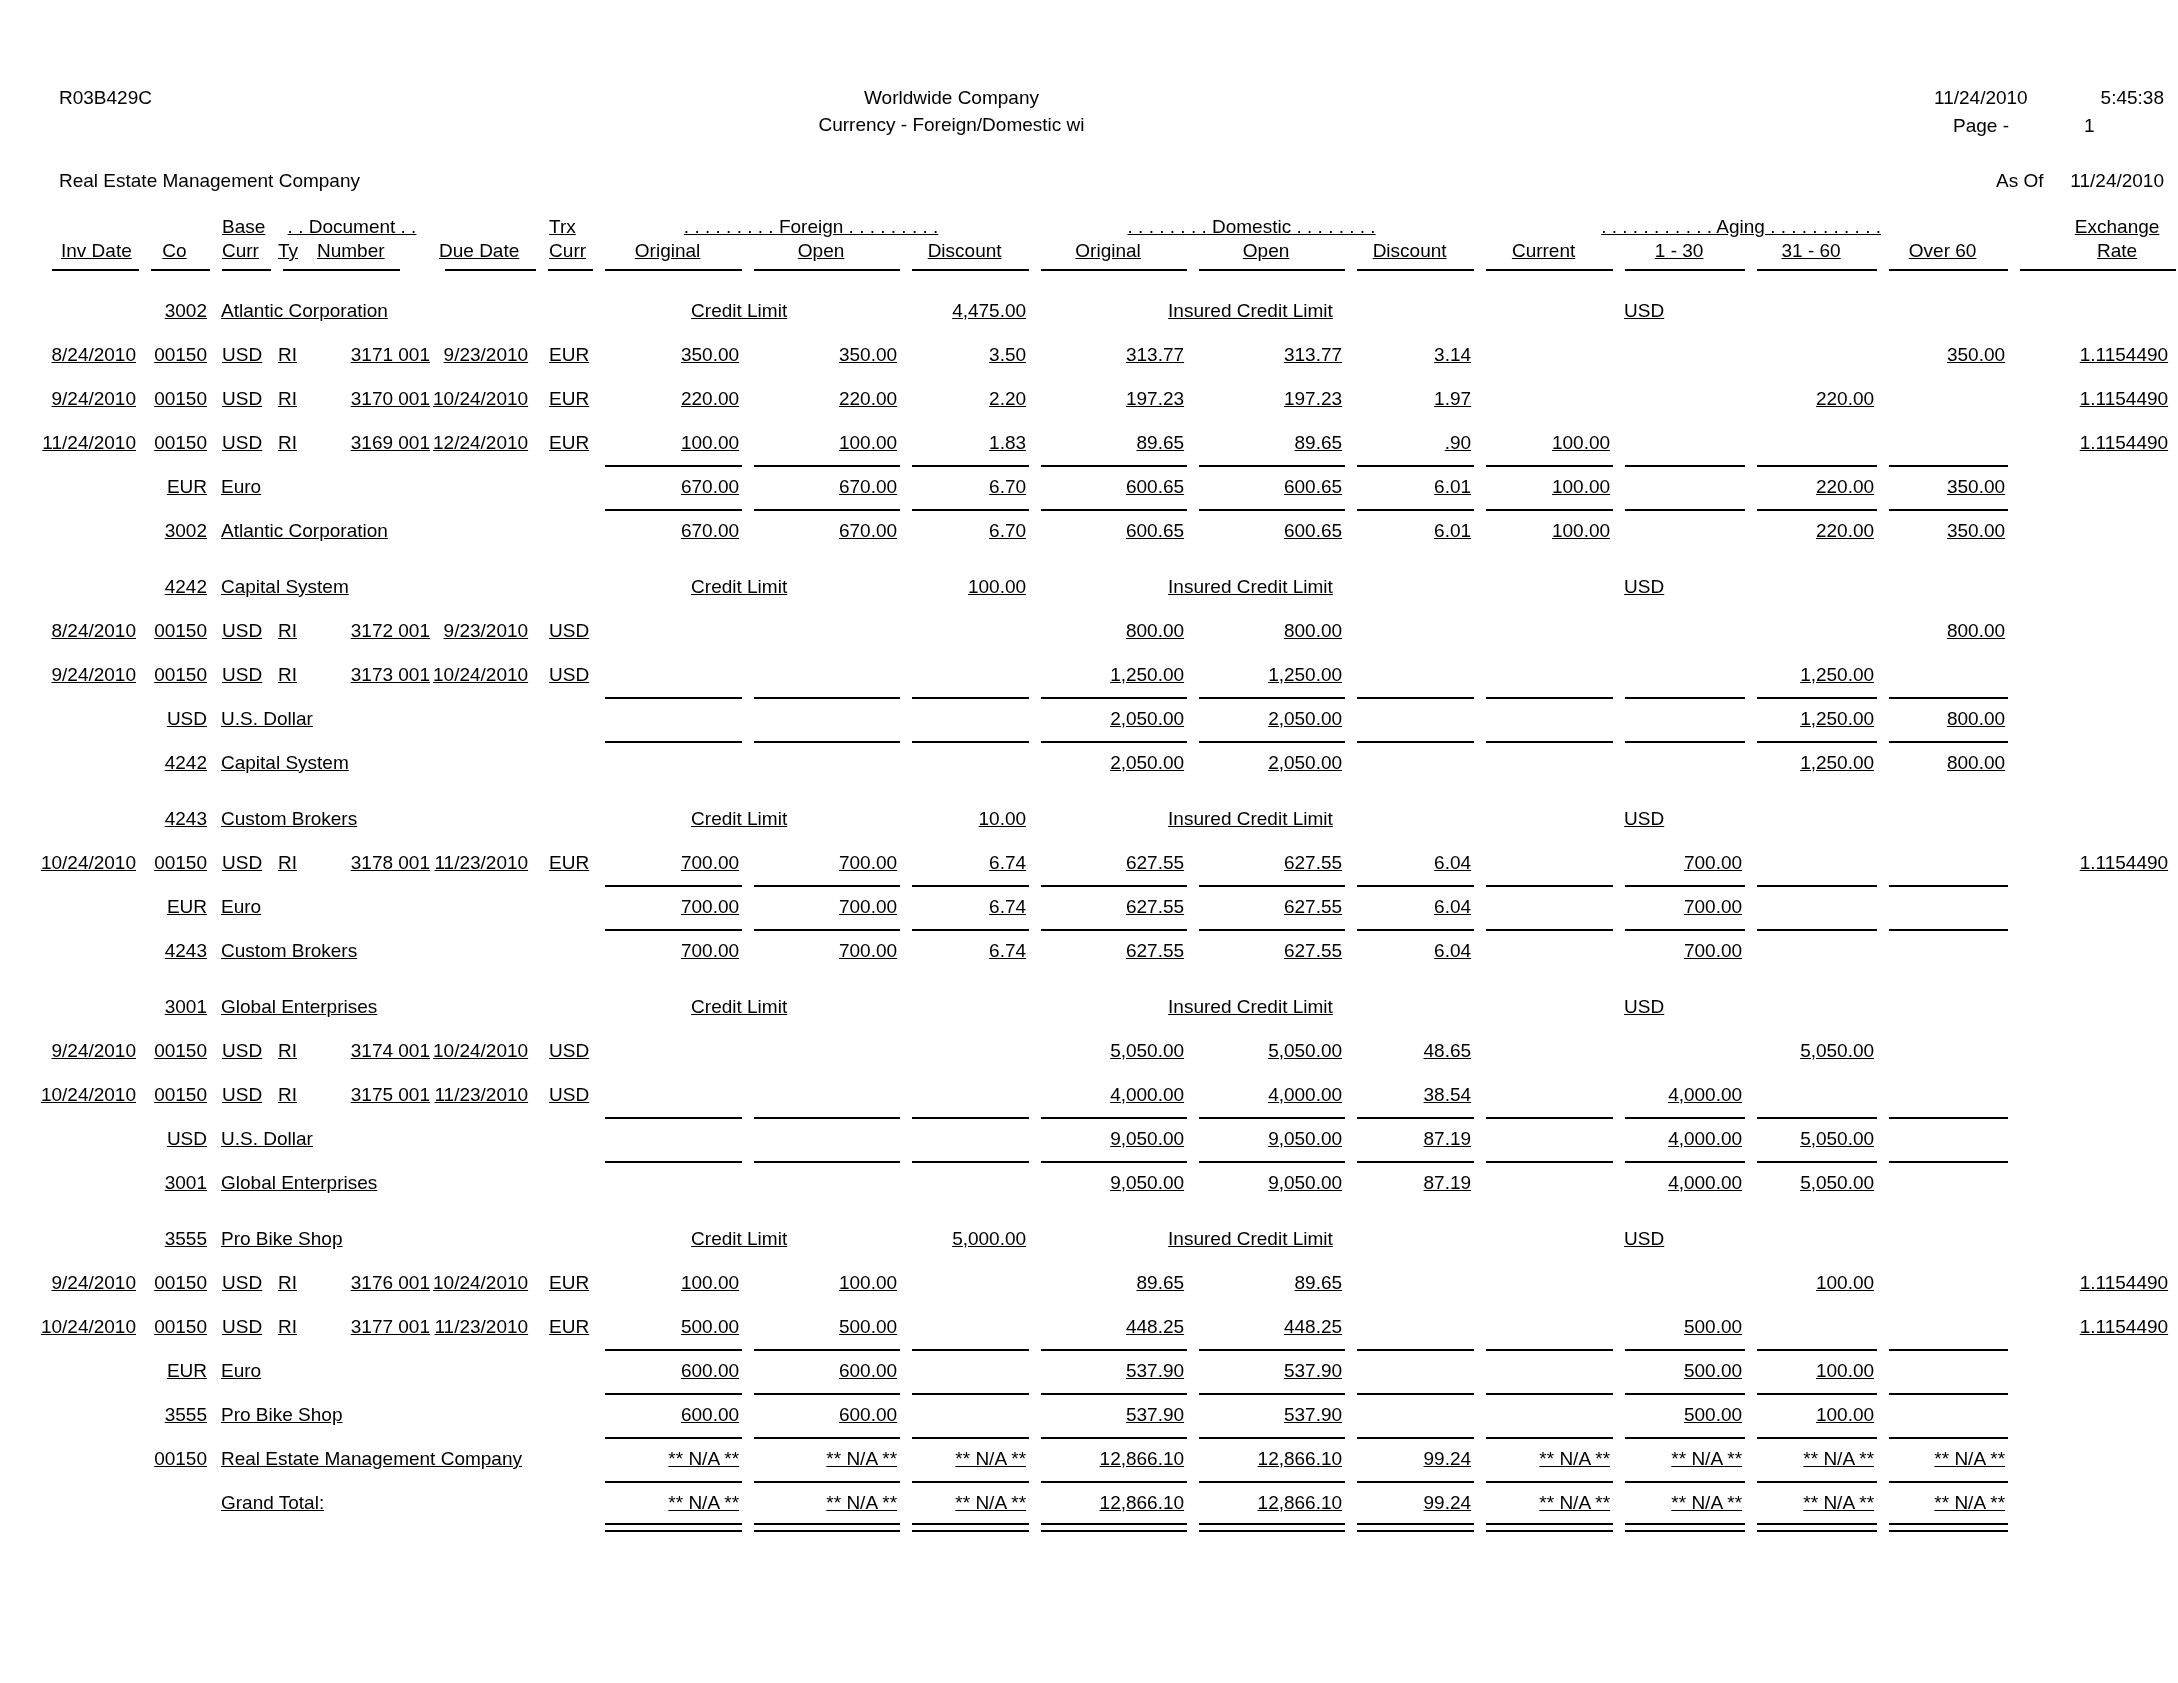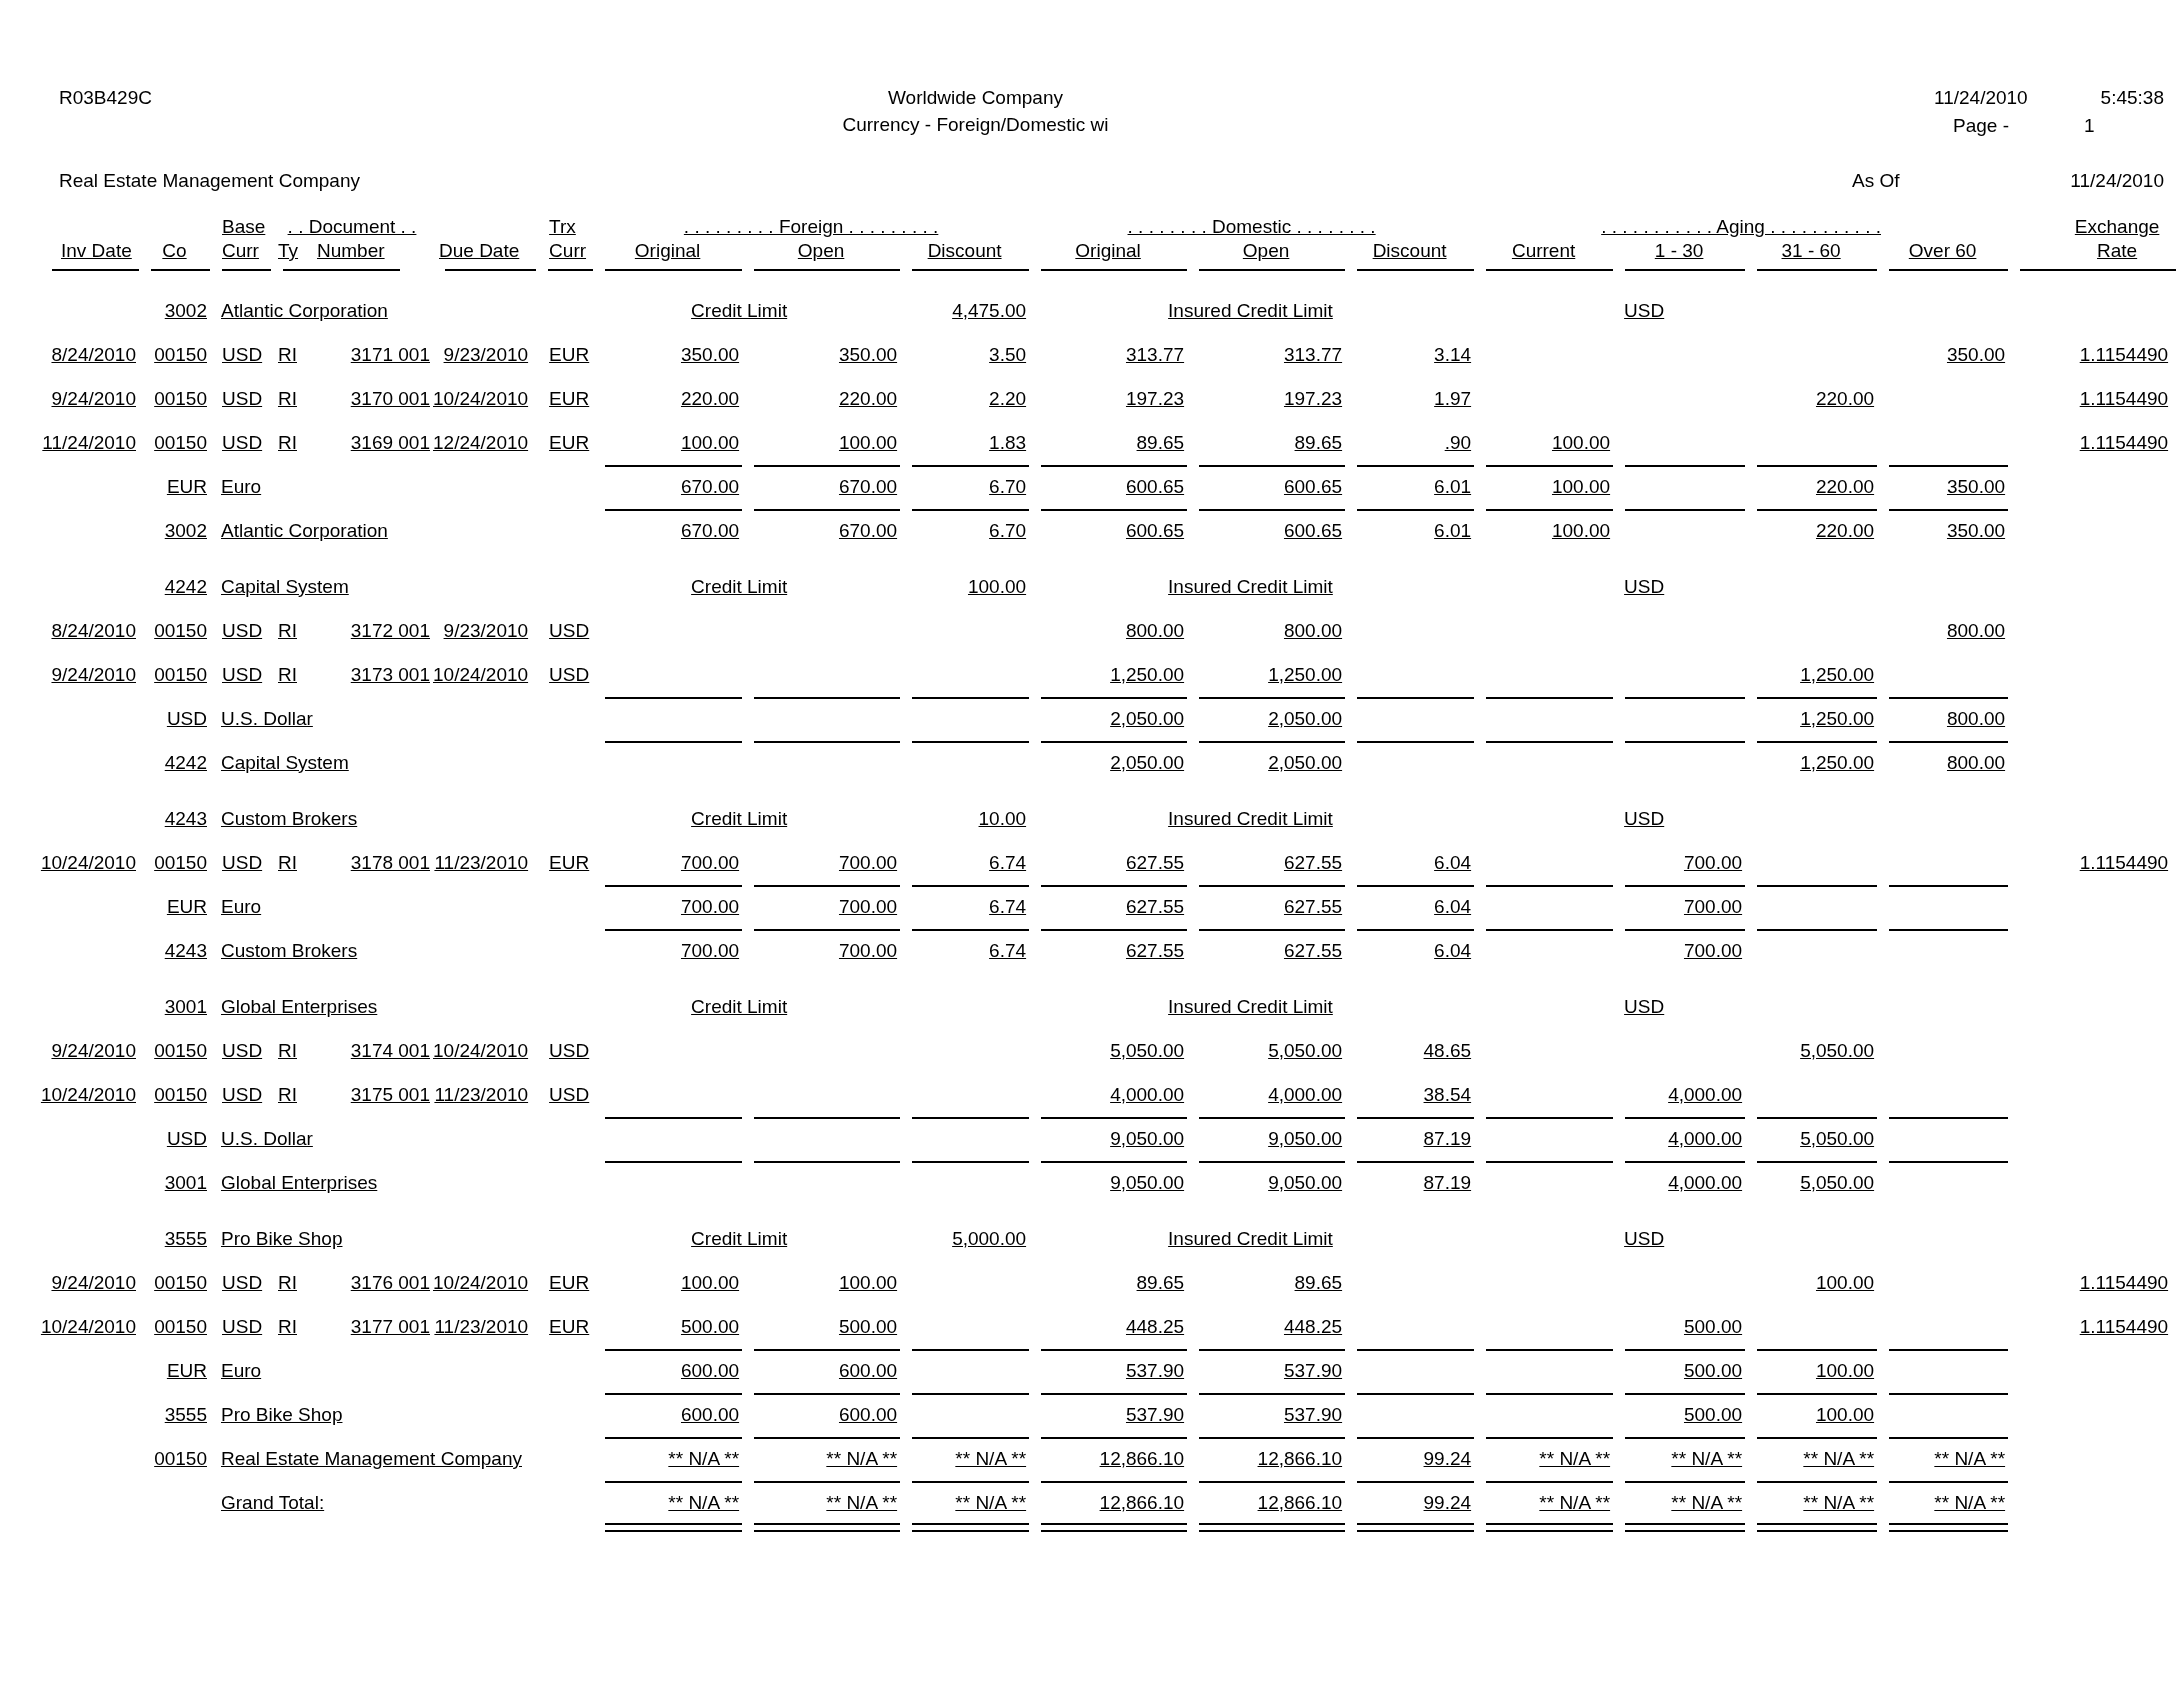--- a/index.html
+++ b/index.html
@@ -2,21 +2,21 @@
 <html><head>
 <meta charset="utf-8">
 <style>
   html,body{margin:0;padding:0;}
   body{
     width:2178px;height:1683px;background:#ffffff;color:#000;
     font-family:"Liberation Sans", sans-serif;font-size:19px;
     position:relative;overflow:hidden;
   }
   .abs{position:absolute;white-space:nowrap;}
-  .ctr{left:0;width:1903px;text-align:center;margin-left:24px;}
+  .ctr{left:0;width:1903px;text-align:center;}
   .rgt{text-align:right;}
   table{position:absolute;left:40px;top:216px;border-collapse:collapse;table-layout:fixed;text-decoration:underline;}
   td,th{padding:0;font-weight:normal;white-space:nowrap;font-size:19px;}
   thead th{vertical-align:bottom;padding-bottom:9px;text-align:center;}
   thead tr.grp th{padding-bottom:2px;}
   th.al{text-align:left;}
   tbody td{vertical-align:middle;height:44px;}
   tr.spacer td{height:12px;}
   tr.spacer1 td{height:18px;}
   tr.rule td{height:7px;}
@@ -49,21 +49,21 @@
 <body>
 
 <span class="abs" style="left:59px;top:87px">R03B429C</span>
 <span class="abs ctr" style="top:87px">Worldwide Company</span>
 <span class="abs ctr" style="top:114px">Currency - Foreign/Domestic wi</span>
 <span class="abs" style="left:1934px;top:87px">11/24/2010</span>
 <span class="abs rgt" style="left:2030px;width:134px;top:87px">5:45:38</span>
 <span class="abs" style="left:1953px;top:115px">Page -</span>
 <span class="abs" style="left:2084px;top:115px">1</span>
 <span class="abs" style="left:59px;top:170px">Real Estate Management Company</span>
-<span class="abs" style="left:1852px;top:170px">As Of</span>
+<span class="abs" style="left:1996px;top:170px">As Of</span>
 <span class="abs rgt" style="left:2030px;width:134px;top:170px">11/24/2010</span>
 
 <table>
   <colgroup>
     <col style="width:99px">
       <col style="width:71px">
       <col style="width:61px">
       <col style="width:38px">
     <col style="width:124px">
       <col style="width:99px">

